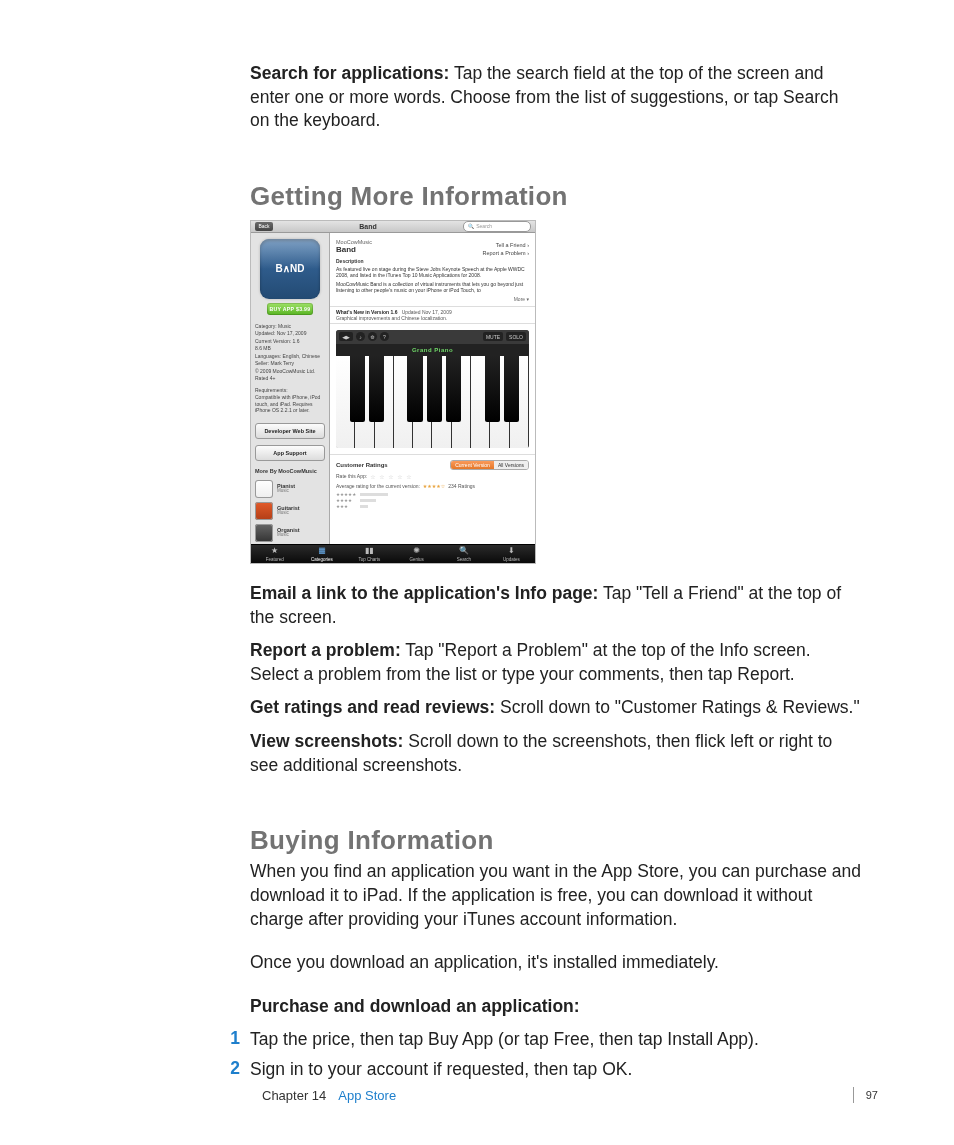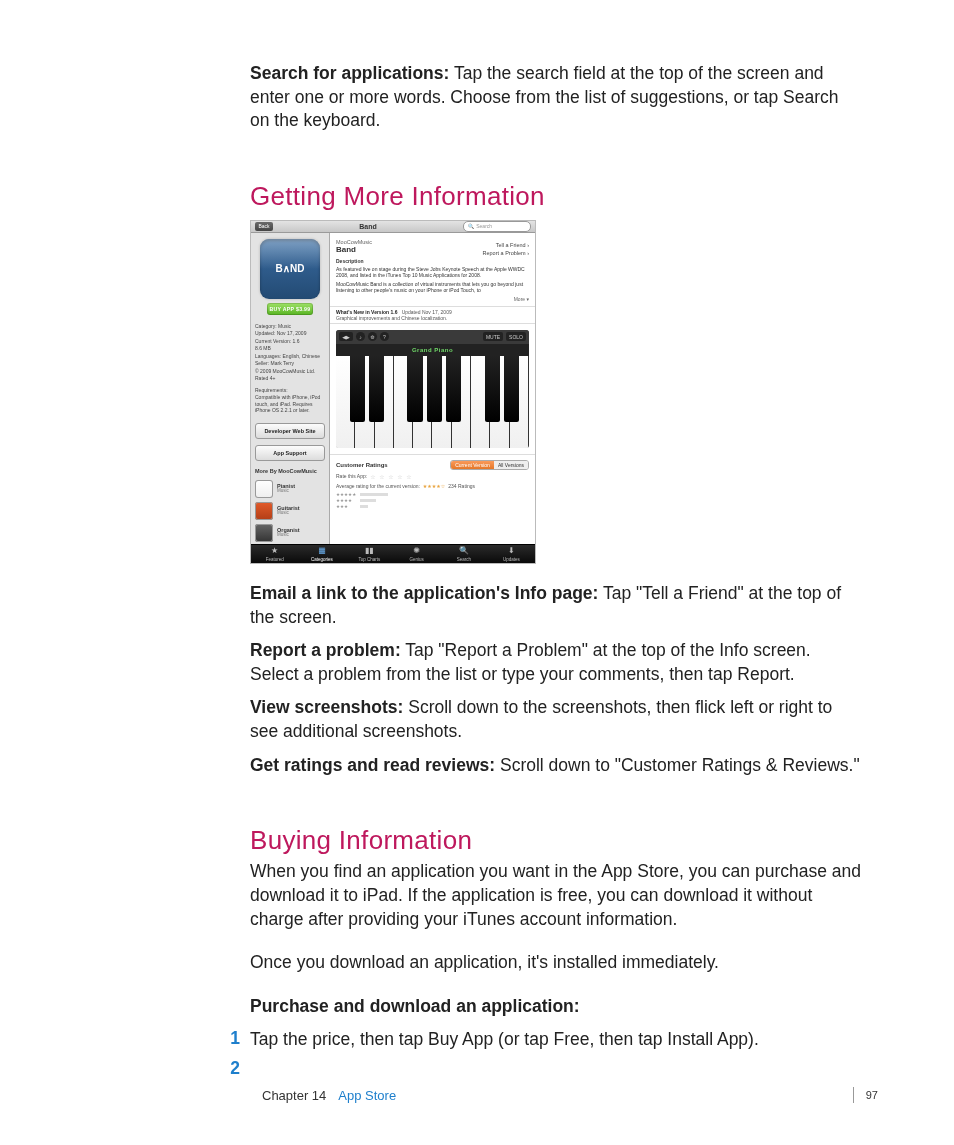--- a/index.html
+++ b/index.html
@@ -19,22 +19,22 @@
   .para {
     font-size: 17.5px;
     line-height: 1.35;
     margin: 0 0 10px 0;
     color: #222;
   }
   .bold-run {
     font-weight: 700;
   }
   h2.section-title {
-    color: #be185d;
-    font-weight: 400;
+    color: #737373;
+    font-weight: 700;
     font-size: 26px;
     margin: 48px 0 4px 0;
     letter-spacing: 0.3px;
   }
   .spacer-m { height: 10px; }
   .screenshot {
     width: 286px;
     height: 344px;
     background: #d9d9d9;
     border: 1px solid #bbb;
@@ -369,39 +369,40 @@
     </div>
   </div>
 
   <p class="para">
     <span class="bold-run">Email a link to the application's Info page:</span><span> Tap "Tell a Friend" at the top of the screen.</span>
   </p>
   <p class="para">
     <span class="bold-run">Report a problem:</span><span> Tap "Report a Problem" at the top of the Info screen. Select a problem from the list or type your comments, then tap Report.</span>
   </p>
   <p class="para">
-    <span class="bold-run">View screenshots:</span><span> Scroll down to the screenshots, then flick left or right to see additional screenshots.</span>
+    <span class="bold-run">Get ratings and read reviews:</span><span> Scroll down to "Customer Ratings &amp; Reviews."</span>
   </p>
   <p class="para">
-    <span class="bold-run">Get ratings and read reviews:</span><span> Scroll down to "Customer Ratings &amp; Reviews."</span>
+    <span class="bold-run">View screenshots:</span><span> Scroll down to the screenshots, then flick left or right to see additional screenshots.</span>
   </p>
 
   <h2 class="section-title">Buying Information</h2>
   <p class="para">When you find an application you want in the App Store, you can purchase and download it to iPad. If the application is free, you can download it without charge after providing your iTunes account information.</p>
   <div class="spacer-m"></div>
   <p class="para">Once you download an application, it's installed immediately.</p>
   <div class="spacer-m"></div>
   <p class="para"><span class="bold-run">Purchase and download an application:</span></p>
 
   <div class="ol-num-row">
     <div class="n">1</div>
     <div class="t">Tap the price, then tap Buy App (or tap Free, then tap Install App).</div>
   </div>
   <div class="ol-num-row">
     <div class="n">2</div>
+    <div class="t">Sign in to your account if requested, then tap OK.</div>
   </div>
 
   <div class="footer">
     <span class="chapline"><b>Chapter 14</b></span>
     <span class="chapname">App Store</span>
     <span class="pno">97</span>
   </div>
 
 </div>
 

